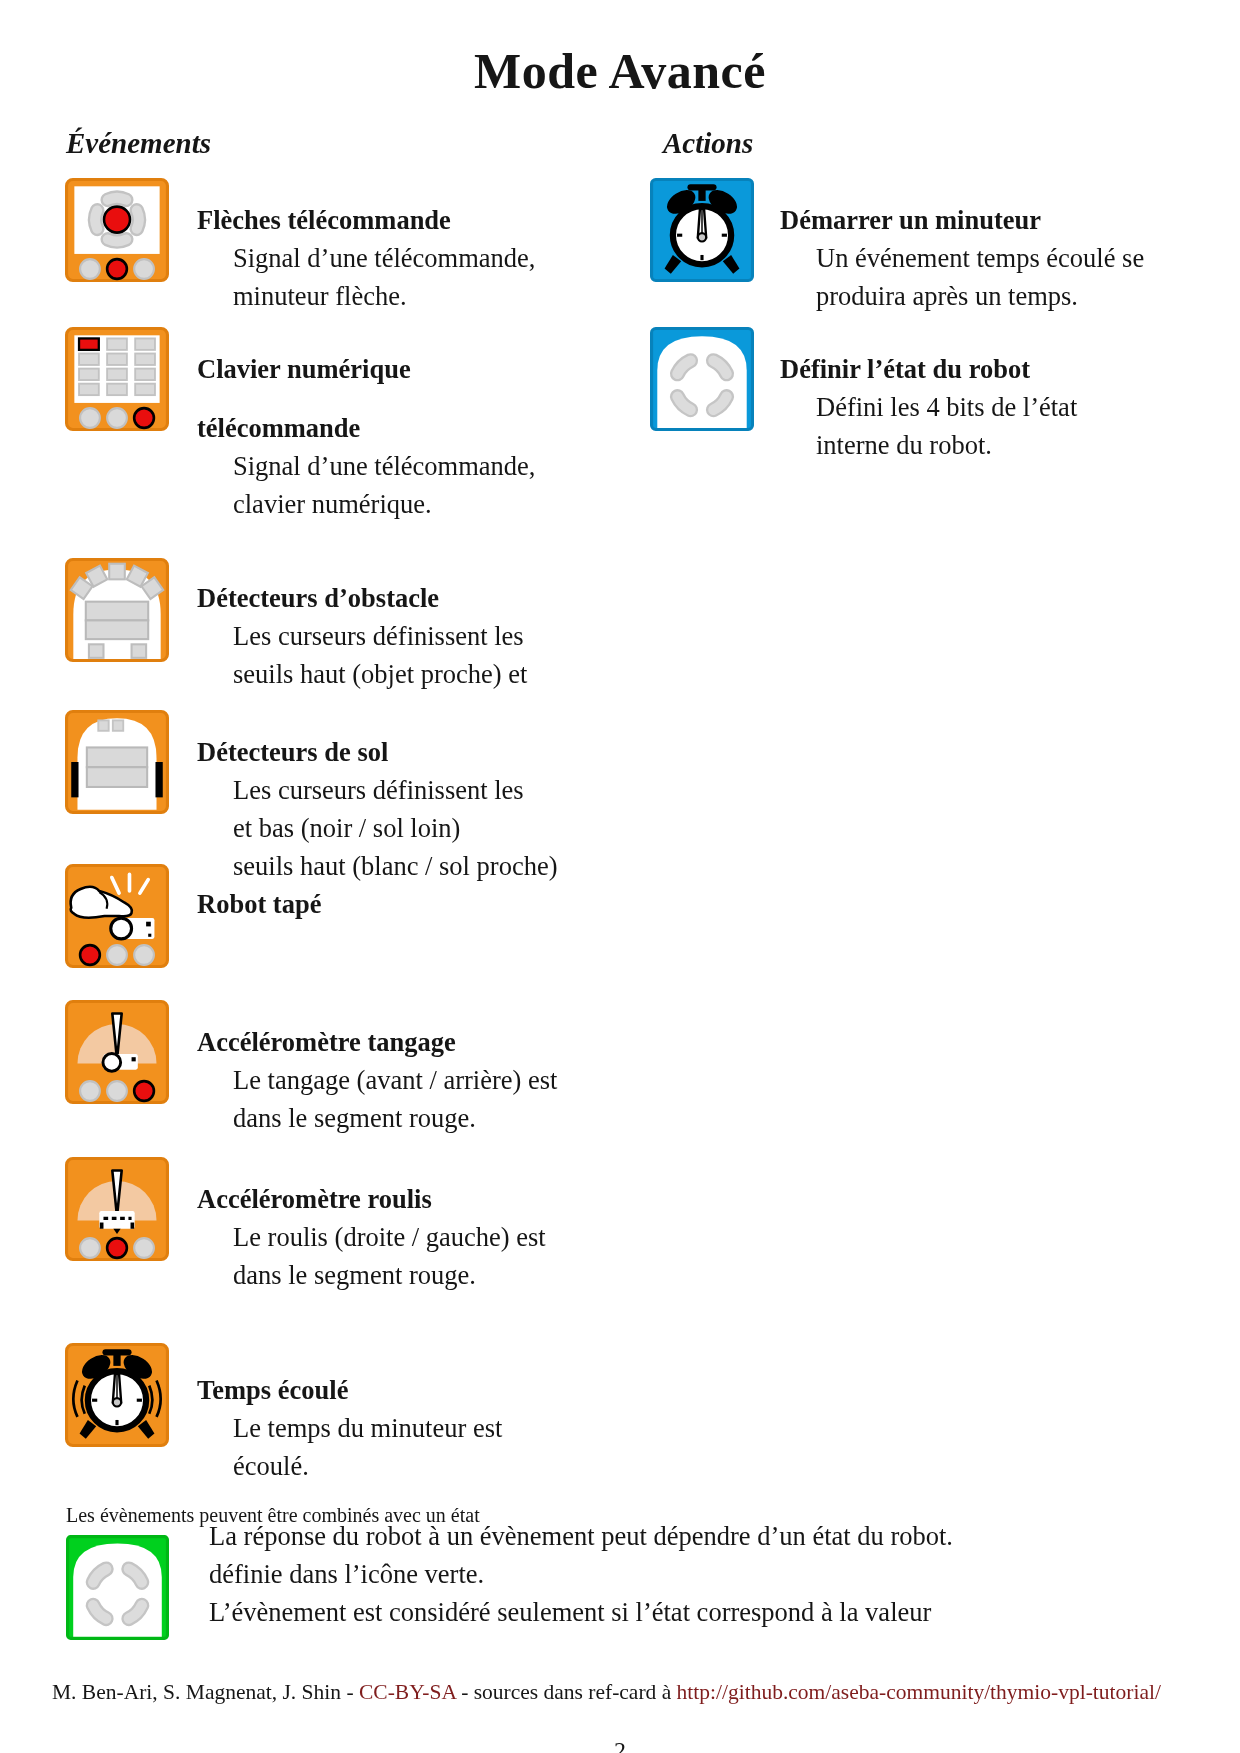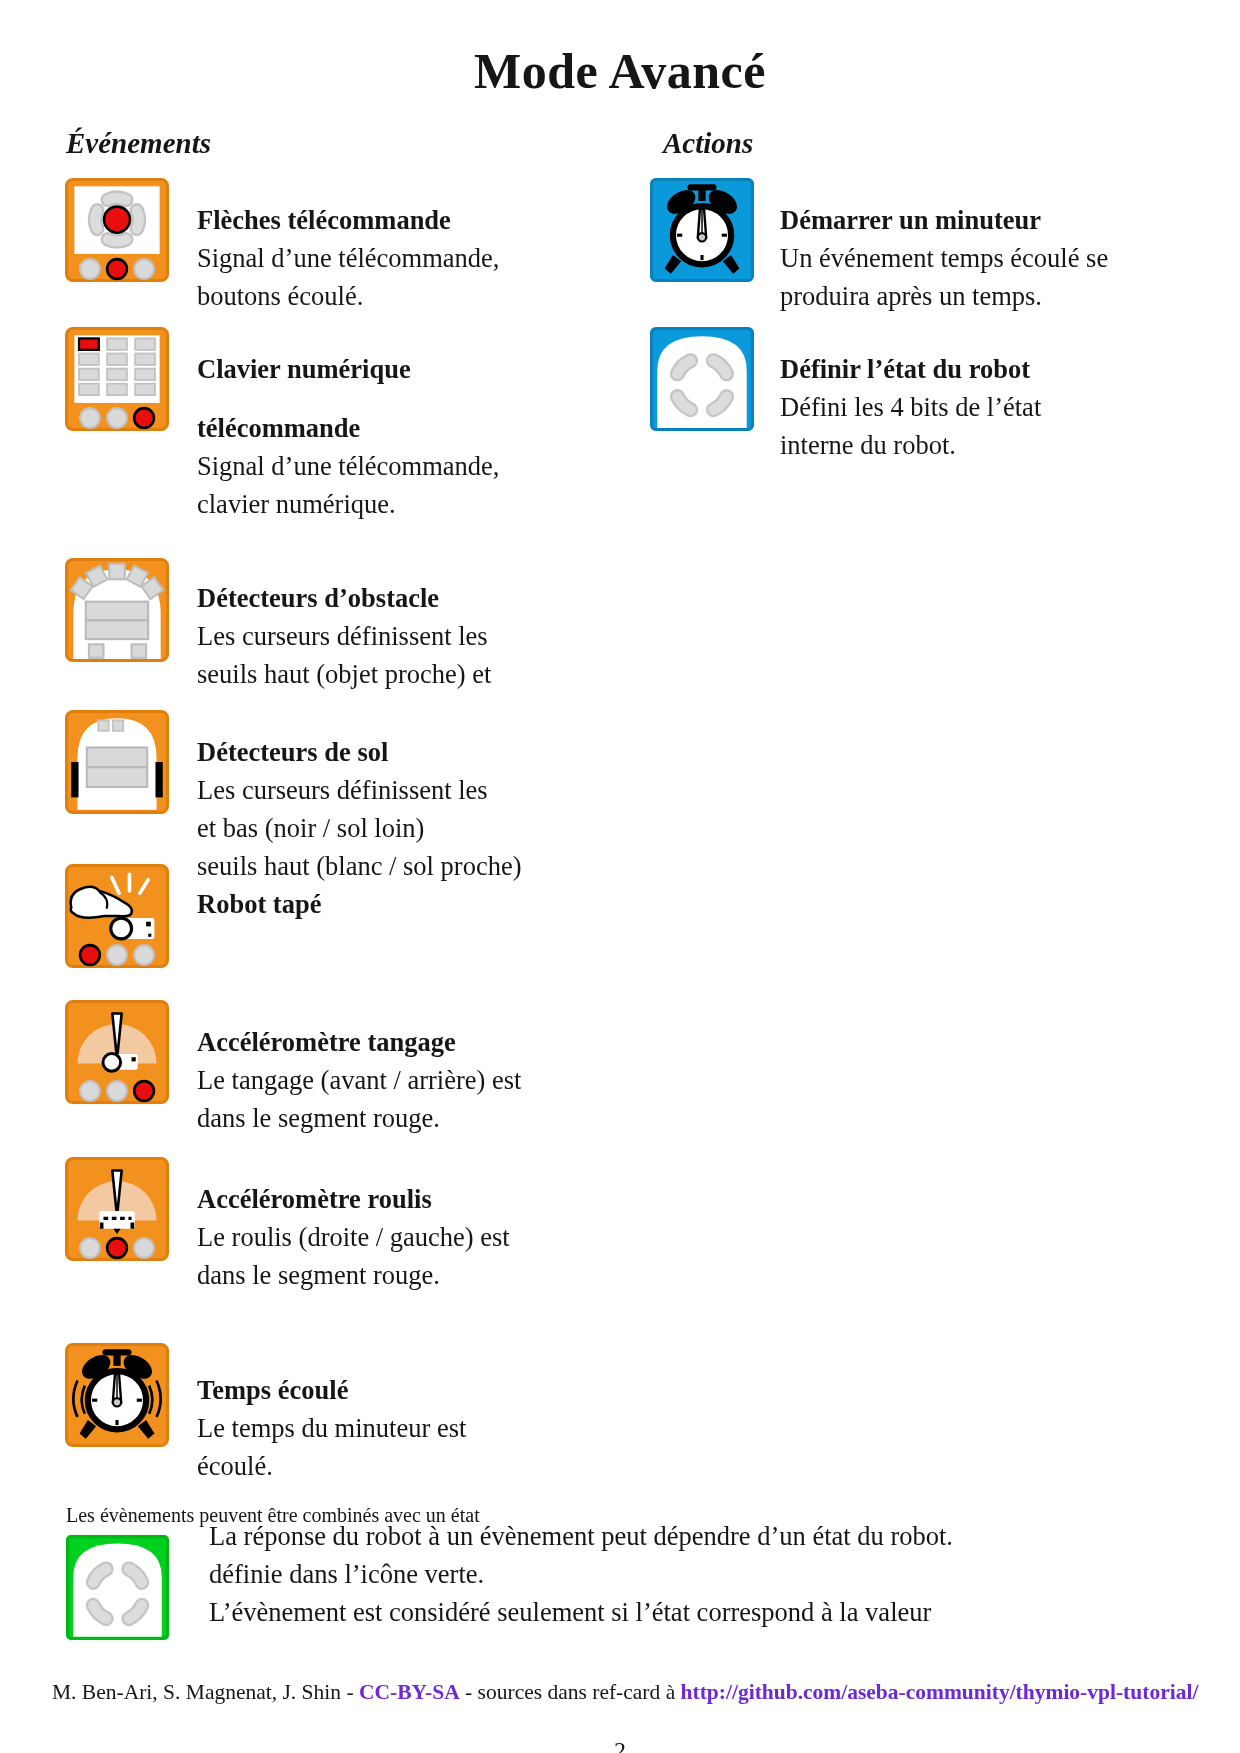--- a/index.html
+++ b/index.html
@@ -6,25 +6,25 @@
   body{
     width:1240px;height:1753px;position:relative;overflow:hidden;
     background:#ffffff;color:#161616;
     font-family:"Liberation Serif", serif;
   }
   .abs{position:absolute;}
   .page-title{left:0;right:0;top:42px;text-align:center;font-size:50px;font-weight:bold;letter-spacing:0.5px;}
   .colhead{font-size:29px;font-weight:bold;font-style:italic;}
   .txtblock{white-space:nowrap;}
   .item-title{font-size:26.5px;font-weight:bold;line-height:38px;margin-top:21px;}
-  .desc{font-size:26.5px;line-height:38px;}
+  .desc{font-size:26.5px;line-height:38px;margin-left:36px;}
   .note-head{font-size:20px;font-weight:normal;}
   .note-line{font-size:26.5px;line-height:38px;}
   .footer{font-size:21.5px;}
-  .footer .lnk{color:#6d28d9;text-decoration:none;font-weight:bold;}
+  .footer .lnk{color:#7f1d1d;text-decoration:none;}
   .pagenum{left:0;right:0;top:1737px;text-align:center;font-size:24px;}
   svg{display:block;}
 </style>
 </head>
 <body>
 
 <div class="abs page-title">Mode Avancé</div>
 <div class="abs colhead" style="left:66px;top:127px">Événements</div>
 <div class="abs colhead" style="left:663px;top:127px">Actions</div>
 
@@ -46,21 +46,21 @@
     </g>
   </g>
   <circle cx="50" cy="40" r="12.5" fill="#E90E0E" stroke="#000" stroke-width="2.5"></circle>
   <circle cx="24" cy="87.5" r="9.5" fill="#D9D9D9" stroke="#C1C1C1" stroke-width="2"></circle>
   <circle cx="50" cy="87.5" r="9.5" fill="#E90E0E" stroke="#000" stroke-width="2.5"></circle>
   <circle cx="76" cy="87.5" r="9.5" fill="#D9D9D9" stroke="#C1C1C1" stroke-width="2"></circle>
 </svg>
 <div class="abs txtblock" style="left:197px;top:180px">
   <div class="item-title">Flèches télécommande</div>
   <div class="desc">Signal d’une télécommande,</div>
-  <div class="desc">boutons écoulé.</div>
+  <div class="desc">minuteur flèche.</div>
 </div>
 
 <svg class="abs" style="left:65px;top:327px" width="104" height="104" viewBox="0 0 100 100">
   <rect x="1.5" y="1.5" width="97" height="97" rx="6" fill="#F2911E" stroke="#E07F0E" stroke-width="3"></rect>
   <rect x="9" y="8" width="82" height="65" fill="#ffffff"></rect>
   <g fill="#D9D9D9" stroke="#C2C2C2" stroke-width="1.8">
     <rect x="40.5" y="11" width="19" height="11"></rect>
       <rect x="67.5" y="11" width="19" height="11"></rect>
     <rect x="13.5" y="25.5" width="19" height="11"></rect>
       <rect x="40.5" y="25.5" width="19" height="11"></rect>

